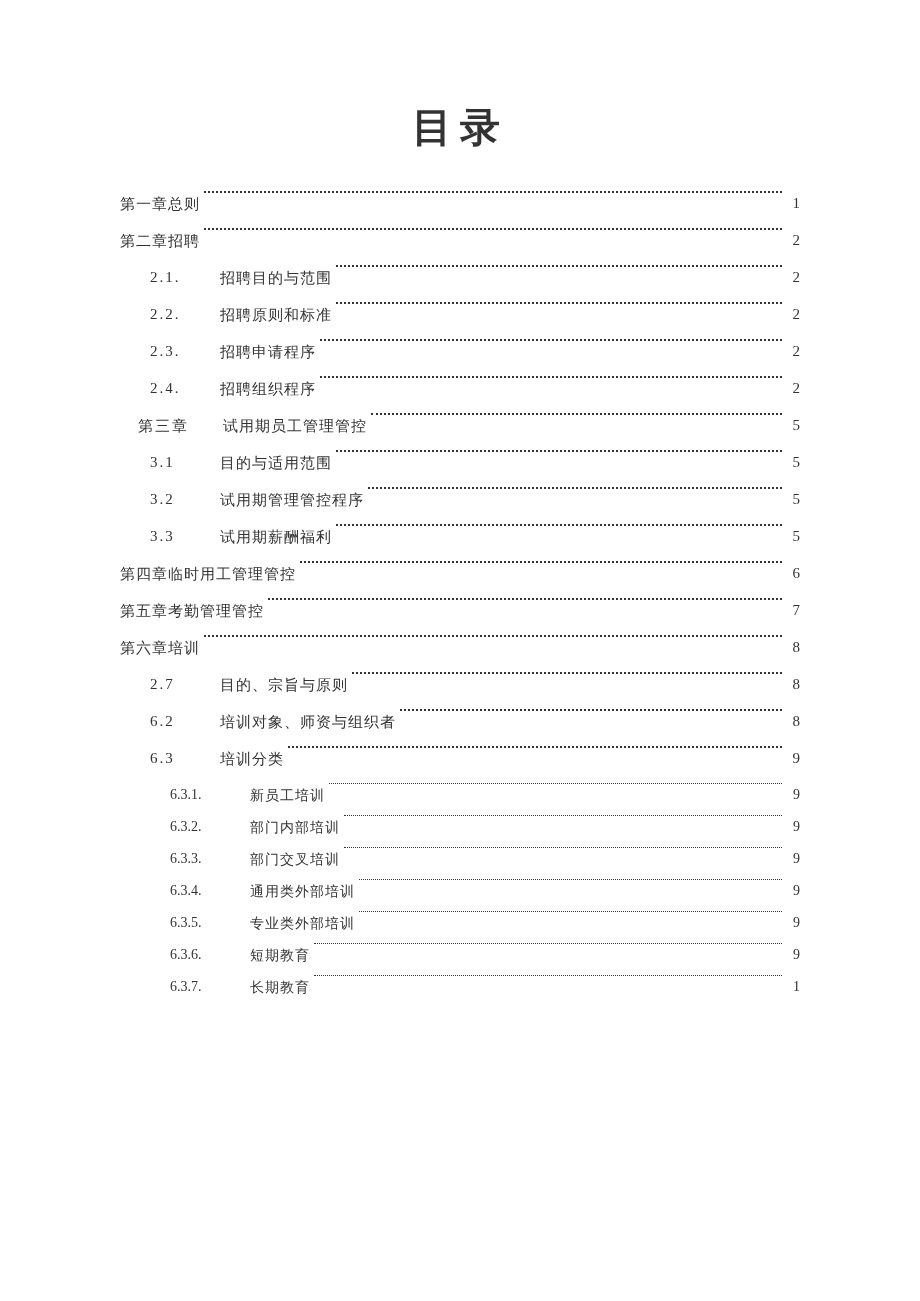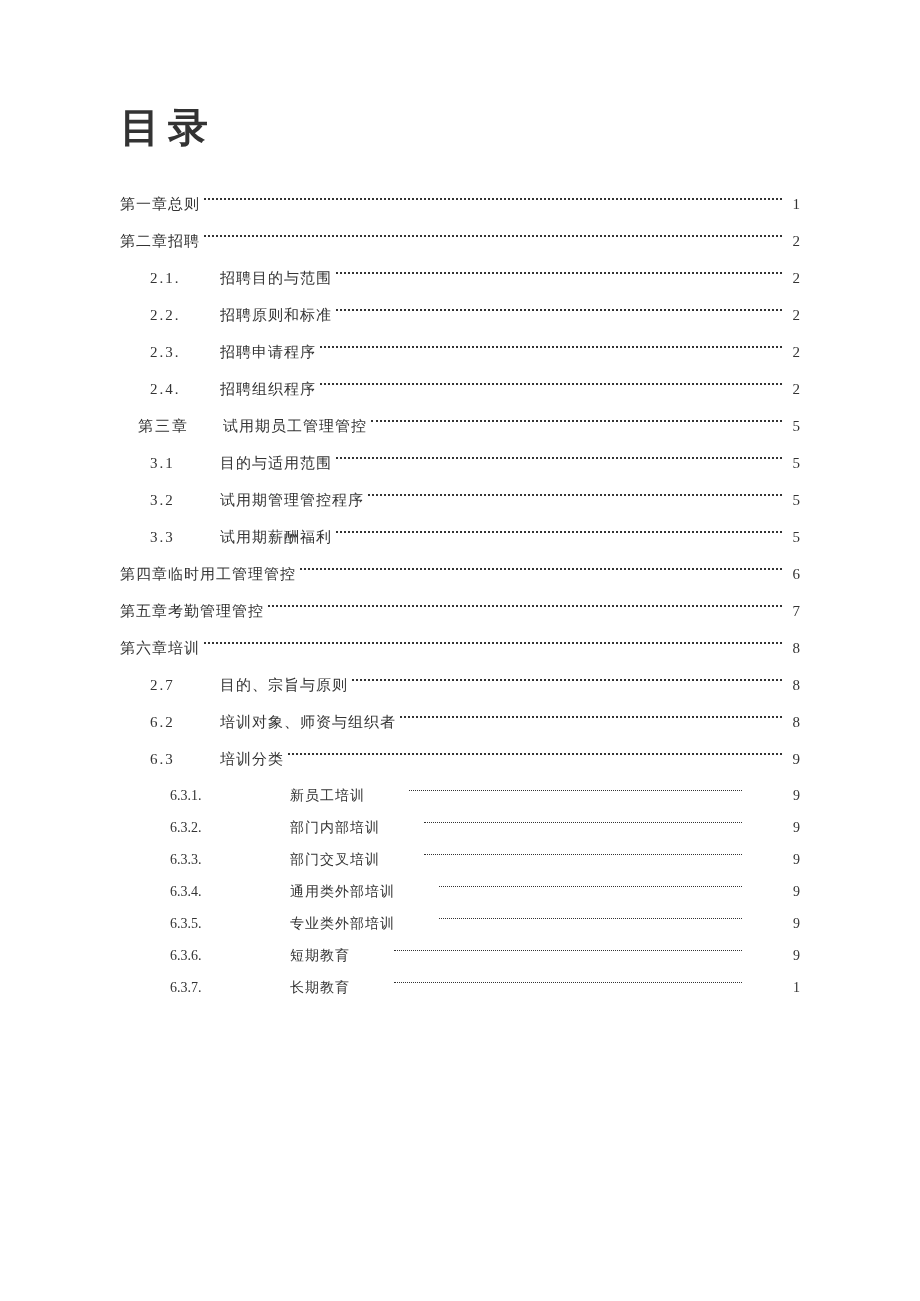--- a/index.html
+++ b/index.html
@@ -9,43 +9,43 @@
     }
     body {
       background: #ffffff;
       width: 920px;
       height: 1301px;
       font-family: "SimSun", "宋体", serif;
       color: #333;
       padding: 100px 120px 60px 120px;
     }
     .title {
+      text-align: center;
       font-size: 40px;
       letter-spacing: 8px;
       margin-bottom: 40px;
       color: #333;
     }
     .toc-entry {
       display: flex;
-      align-items: center;
+      align-items: flex-start;
       white-space: nowrap;
       margin-bottom: 18px;
       font-size: 15px;
     }
     .toc-entry.level-0 {
       padding-left: 0;
     }
     .toc-entry.level-1 {
       padding-left: 30px;
     }
     .toc-entry.level-2 {
       padding-left: 50px;
       font-size: 14px;
       margin-bottom: 14px;
-      gap: 40px;
     }
     .toc-num {
       display: inline-block;
       min-width: 70px;
       letter-spacing: 2px;
     }
     .toc-entry.level-2 .toc-num {
       min-width: 80px;
       letter-spacing: 0;
     }

